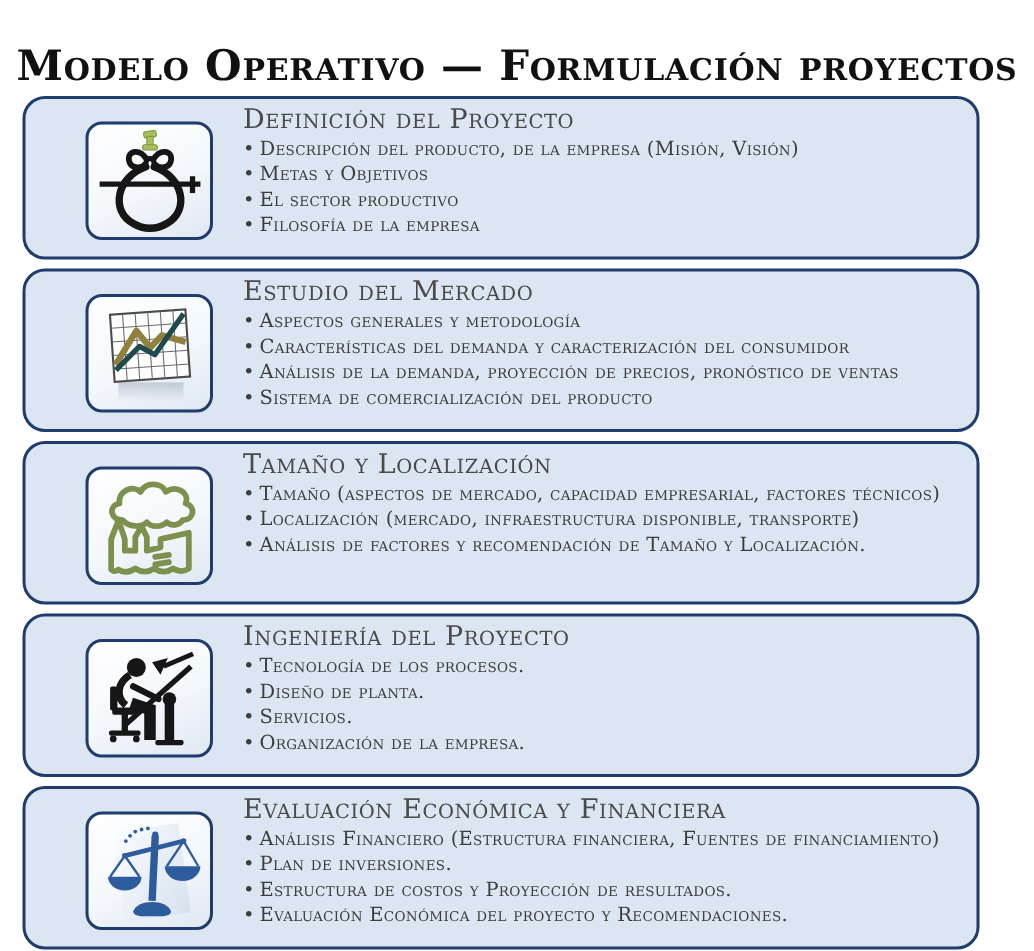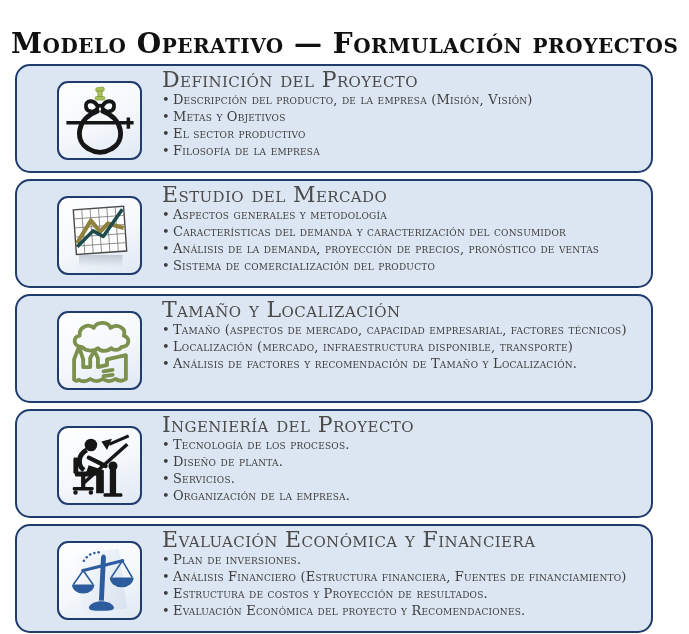--- a/index.html
+++ b/index.html
@@ -46,21 +46,21 @@
     display: flex; align-items: center; justify-content: center;
     overflow: hidden;
   }
   .iconbox svg { width: 72px; height: 70px; }
   .content {
     position: absolute;
     left: 145px; top: 3px; right: 7px;
   }
   .content h2 {
     margin: 0 0 1px 0;
-    font-size: 22px;
+    font-size: 18px;
     line-height: 21px;
     font-weight: 400;
     color: #4a4a4a;
     font-variant: small-caps;
     letter-spacing: 0.4px;
     white-space: nowrap;
   }
   .content ul {
     margin: 0; padding: 0;
     list-style: none;
@@ -238,21 +238,21 @@
           <path d="M26,35 L82,21" stroke-width="4.5" stroke-linecap="round"></path>
           <path d="M26,35 L12,55 M26,35 L40,55" stroke-width="2.2"></path>
           <path d="M82,21 L66,45 M82,21 L96,45" stroke-width="2.2"></path>
           <path d="M55,16 L52,78" stroke-width="7"></path>
         </g>
       </svg>
     </div>
     <div class="content">
       <h2>Evaluación Económica y Financiera</h2>
       <ul>
+        <li>Análisis Financiero (Estructura financiera, Fuentes de financiamiento)</li>
         <li>Plan de inversiones.</li>
-        <li>Análisis Financiero (Estructura financiera, Fuentes de financiamiento)</li>
         <li>Estructura de costos y Proyección de resultados.</li>
         <li>Evaluación Económica del proyecto y Recomendaciones.</li>
       </ul>
     </div>
   </section>
 
 </div>
 
 </body></html>

